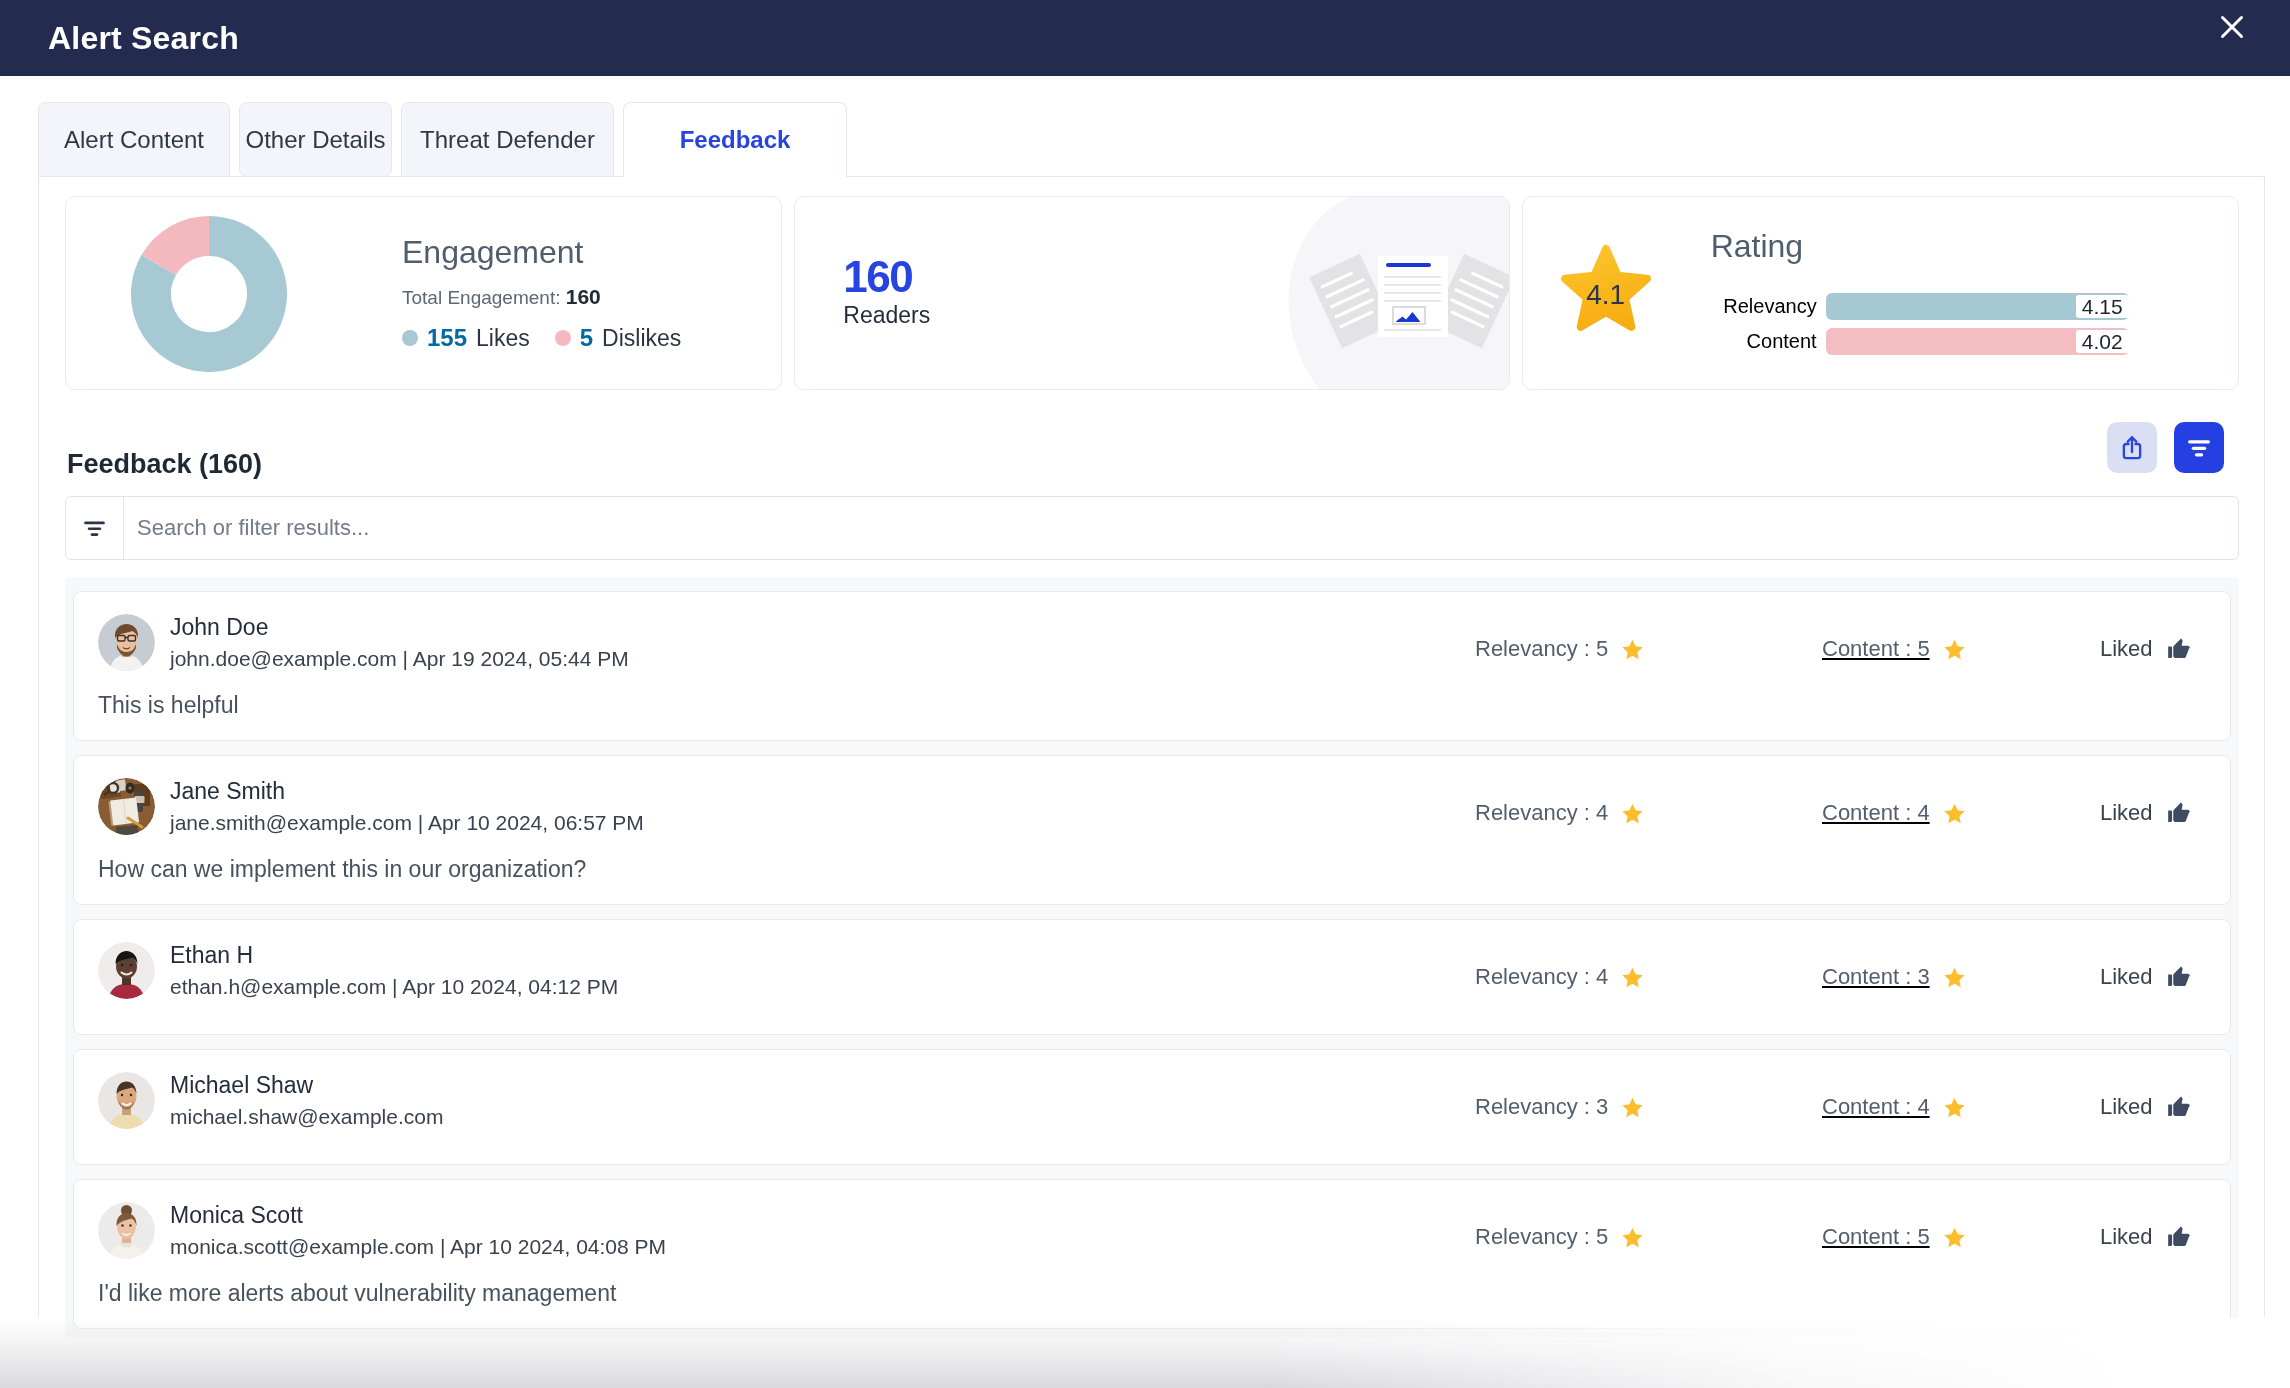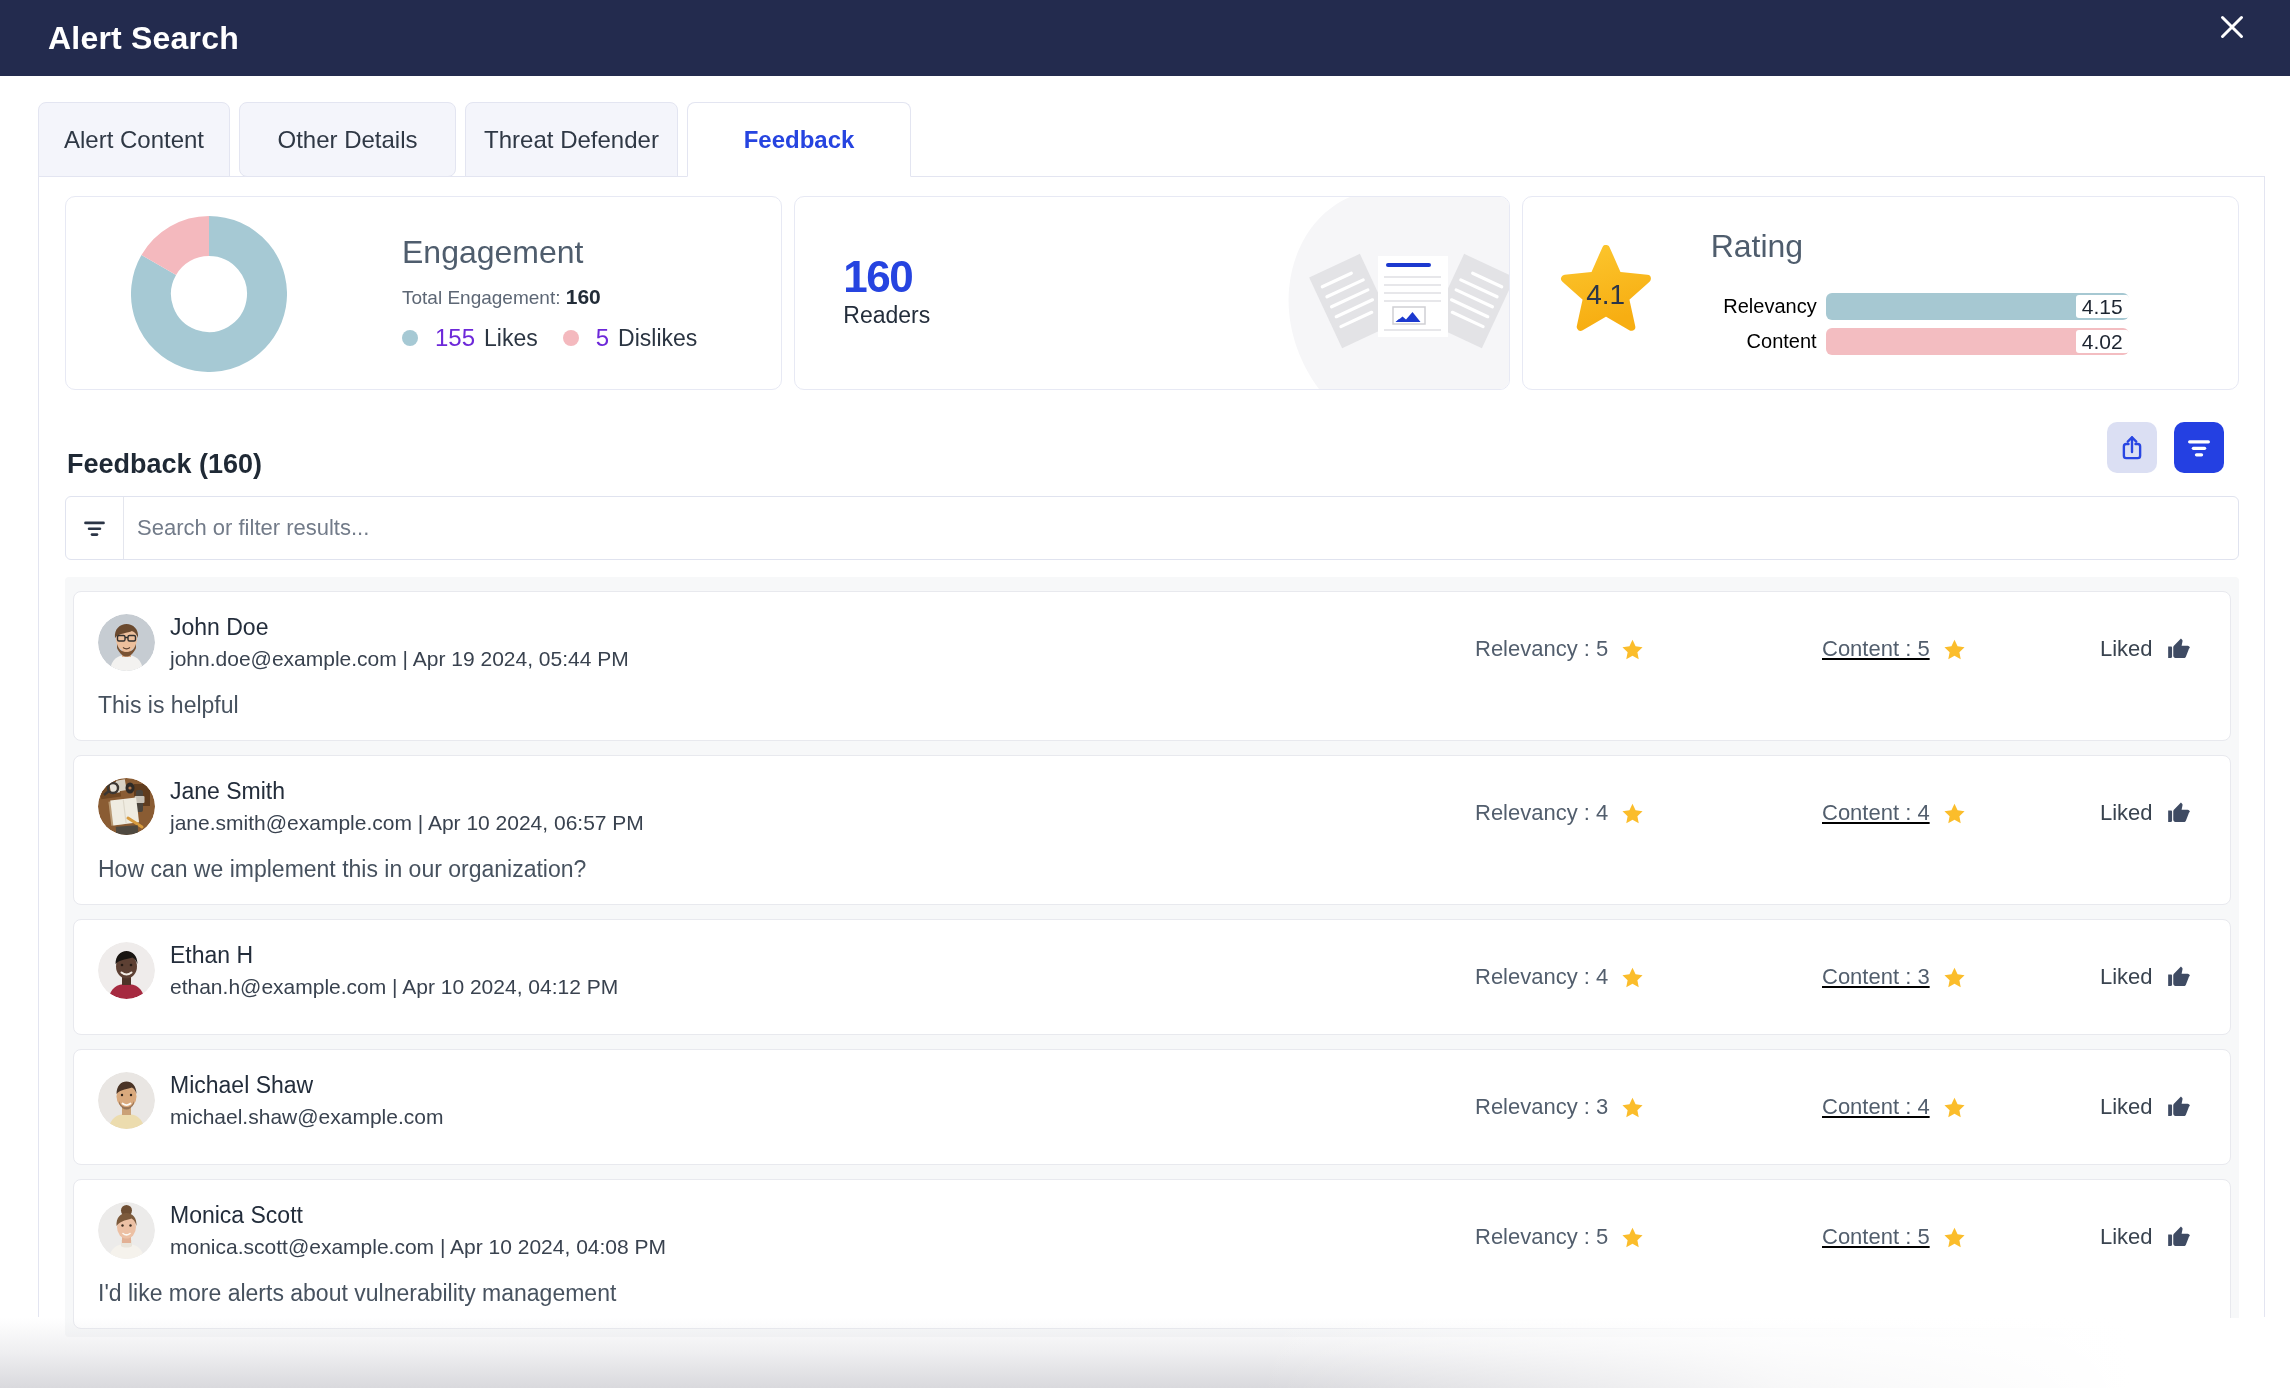--- a/index.html
+++ b/index.html
@@ -15,21 +15,21 @@
   .close-btn { position:absolute; top:11px; right:42px; width:32px; height:32px; cursor:pointer;
     display:flex; align-items:center; justify-content:center; background:none; border:none; }
 
   
   .tabs-row { margin:26px 25px 0 38px; display:flex; gap:9px; position:relative; z-index:2; }
   .tab {
     height:75px; background:#f4f5fb; border:1px solid #e3e5f1; border-radius:8px 8px 0 0;
     display:flex; align-items:center; justify-content:center; font-size:24px; color:#2f3845;
     cursor:pointer; margin-bottom:-1px;
   }
-  .tab-0 { width:192px; } .tab-1 { width:217px;border-radius:8px; } .tab-2 { width:213px; } .tab-3 { width:224px; }
+  .tab-0 { width:192px; } .tab-1 { width:153px;border-radius:8px; } .tab-2 { width:213px; } .tab-3 { width:224px; }
   .tab.active { background:#ffffff; color:#2644e0; font-weight:700; border-bottom-color:#ffffff; }
 
   
   .panel {
     margin:0 25px 0 38px; background:#fff; border:1px solid #e3e5f1; border-bottom:none;
     height:1141px; padding:19px 25px 0 26px; position:relative; z-index:1;
   }
 
   
   .cards-row { display:flex; gap:12px; }
@@ -38,21 +38,21 @@
   .card.readers { width:716px; }
   .card.rating { width:718px; }
 
   .donut-wrap { position:absolute; left:65px; top:19px; width:156px; height:156px; }
   .engagement-text { position:absolute; left:336px; top:36px; }
   .engagement-title { font-size:32px; color:#4f5d6d; line-height:38px; }
   .engagement-total { margin-top:14px; font-size:19px; color:#5d6775; line-height:23px; }
   .engagement-total b { font-size:21px; color:#222c38; font-weight:700; }
   .legend { margin-top:15px; display:flex; align-items:center; font-size:23px; color:#2b3542; }
   .legend .dot { width:16px; height:16px; border-radius:50%; display:inline-block; margin-right:9px; }
-  .legend b { font-size:24px; color:#6d28d9; font-weight:400; margin-right:9px;margin-left:8px; }
+  .legend b { font-size:24px; color:#0369a1; font-weight:700; margin-right:9px; }
   .legend .sep { width:25px; }
 
   .readers-num { position:absolute; left:48px; top:55px; font-size:44px; font-weight:700; color:#2644e0; letter-spacing:-1.5px; }
   .readers-label { position:absolute; left:48px; top:105px; font-size:23px; color:#232d3b; }
   .readers-blob { position:absolute; right:0; top:0; bottom:0; width:222px; }
   .readers-illustration { position:absolute; left:486px; top:24px; }
 
   .rating-star-wrap { position:absolute; left:30px; top:48px; width:106px; height:98px; }
   .rating-star-value { position:absolute; left:0; top:34px; width:106px; text-align:center;
     font-size:28px; color:#2b3549; }

